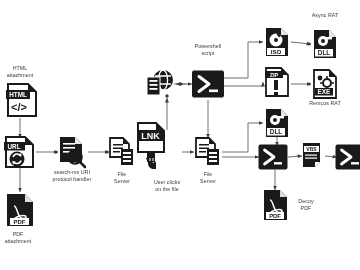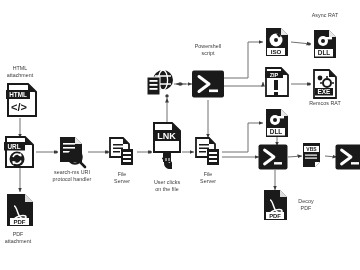--- a/index.html
+++ b/index.html
@@ -182,21 +182,21 @@
     <rect x="5" y="14" width="7" height="1.5" fill="#1a1a1a"></rect>
     <rect x="13" y="12" width="12" height="16" fill="#1a1a1a"></rect>
     <rect x="15" y="15" width="8" height="2" fill="#ffffff"></rect>
     <rect x="15" y="19" width="8" height="2" fill="#ffffff"></rect>
     <rect x="15" y="23" width="8" height="2" fill="#ffffff"></rect>
   </svg>
 </div>
 <div class="lbl" style="left:208px;top:178px;">File
 Server</div>
 
-<div class="node" style="left:167px;top:146px;">
+<div class="node" style="left:151px;top:146px;">
   <svg width="30" height="48" viewBox="0 0 30 48">
     <path d="M2,1 H20 L28,9 V30 H2 Z" fill="#ffffff" stroke="#1a1a1a" stroke-width="2"></path>
     <path d="M20,1 L28,9 H20 Z" fill="#1a1a1a"></path>
     <rect x="1" y="8" width="27" height="11" fill="#1a1a1a"></rect>
     <text x="14.5" y="17" font-family="'Liberation Sans',sans-serif" font-size="9" font-weight="bold" fill="#ffffff" text-anchor="middle">LNK</text>
     <g transform="translate(8,30)">
       <path d="M3,0 h8 v10 h-8 z" fill="#1a1a1a"></path>
       <path d="M2,7 c0,-2 2,-2 2,0 v4 c0,4 3,6 6,6 h2 v-6 c0,-2 -2,-2 -2,0" fill="#1a1a1a"></path>
       <path d="M6,9 v-3 M9,9 v-3" stroke="#ffffff" stroke-width="1"></path>
     </g>

